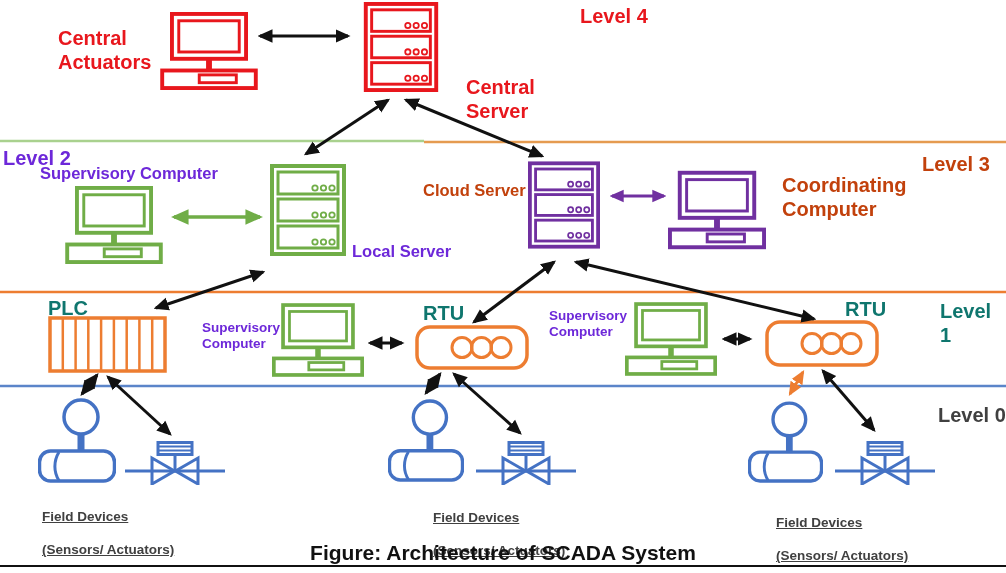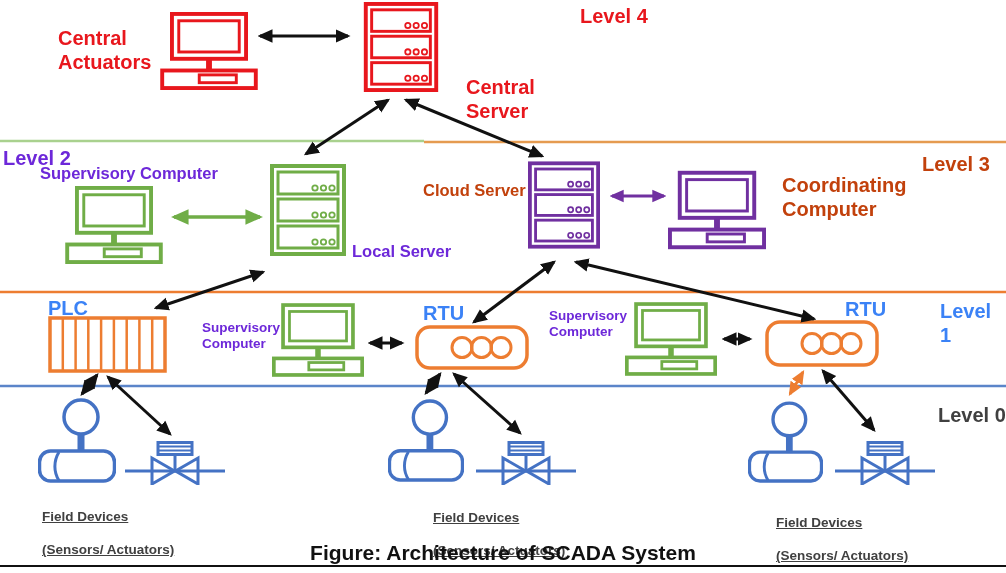--- a/index.html
+++ b/index.html
@@ -3,21 +3,21 @@
 <meta charset="utf-8">
 <style>
   html,body{margin:0;padding:0;background:#fff;}
   #canvas{position:relative;width:1006px;height:573px;background:#ffffff;overflow:hidden;
           font-family:"Liberation Sans",sans-serif;}
   #diagram-svg{position:absolute;left:0;top:0;}
   .lbl{position:absolute;font-weight:bold;line-height:1.22;white-space:pre-line;}
   .red{color:#e8171d;}
   .green{color:#6d28d9;}
   .purple{color:#c2410c;}
-  .orange{color:#3b82f6;}
+  .orange{color:#0f766e;}
   .blue{color:#404040;}
   .f16{font-size:20px;}
   .f165{font-size:16.5px;}
   .f135{font-size:13.5px;}
   .wrap95{width:95px;}
   .wrap72{width:72px;}
   .wrap130{width:130px;}
   .wrap90{width:90px;}
   .two-line span{display:block;text-decoration:underline;}
   #caption{position:absolute;left:0;top:541px;width:100%;text-align:center;

